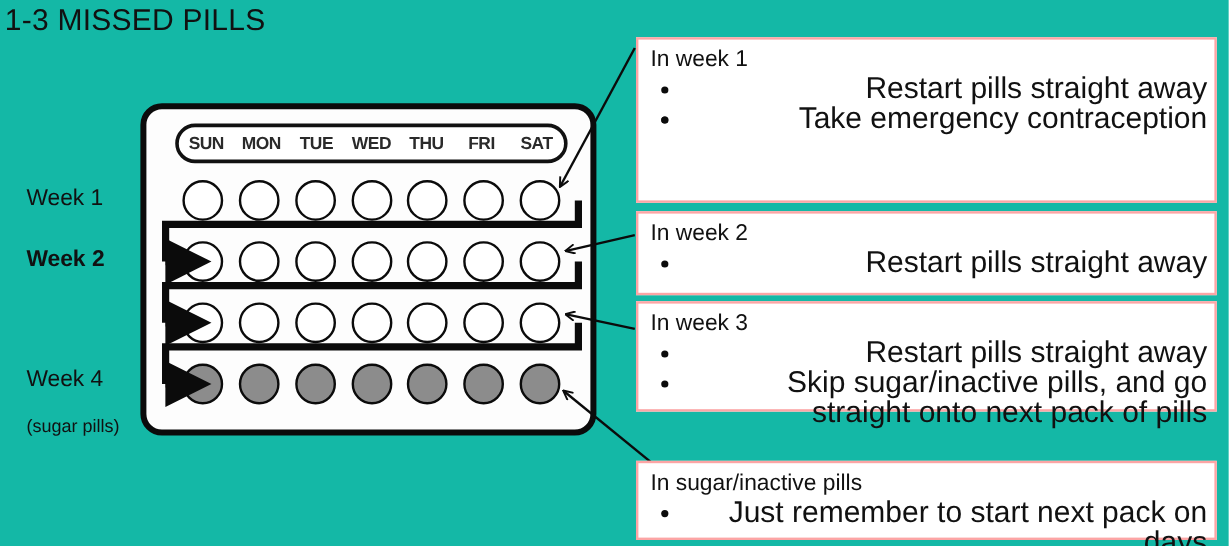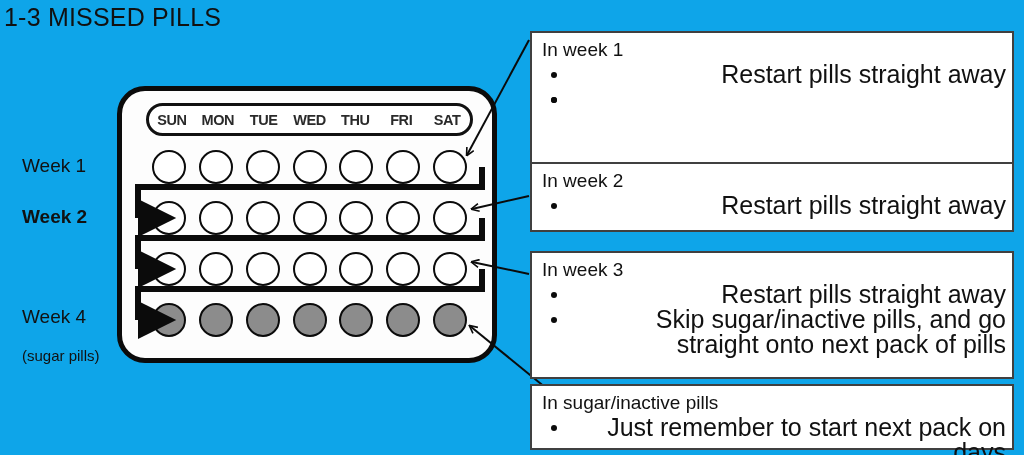--- a/index.html
+++ b/index.html
@@ -9,21 +9,21 @@
     background: #ffffff;
   }
   body {
     font-family: "Liberation Sans", sans-serif;
     color: #000000;
   }
   #page {
     position: relative;
     width: 1024px;
     height: 455px;
-    background: #0ea5e9;
+    background: #14b8a6;
     overflow: hidden;
   }
 
   
   #title {
     position: absolute;
     left: 4px;
     top: 2px;
     font-size: 25px;
     line-height: 30px;
@@ -54,21 +54,21 @@
   #wk4 { top: 306px; }
 
   
   #pack {
     position: absolute;
     left: 117px;
     top: 86px;
     width: 380px;
     height: 277px;
     border: 5px solid #0b0b0b;
-    border-radius: 28px;
+    border-radius: 18px;
     background: #fdfdfd;
     box-sizing: border-box;
   }
   #dayheader {
     position: absolute;
     left: 24px;
     top: 12px;
     width: 327px;
     height: 33px;
     border: 3px solid #111;
@@ -138,21 +138,21 @@
     width: 1024px;
     height: 455px;
     pointer-events: none;
   }
 
   
   .info-box {
     position: absolute;
     left: 530px;
     width: 484px;
-    border: 2px solid #404040;
+    border: 2px solid #fca5a5;
     background: #ffffff;
     box-sizing: border-box;
     padding: 4px 6px 5px 10px;
   }
   .info-head {
     font-size: 19px;
     line-height: 25px;
     color: #111;
     white-space: nowrap;
   }
@@ -172,22 +172,22 @@
   .info-list li .bullet {
     position: absolute;
     left: 9px;
     top: 10px;
     width: 6px;
     height: 6px;
     border-radius: 50%;
     background: #0b0b0b;
   }
   #box1 { top: 31px;  height: 138px; }
-  #box2 { top: 162px; height: 70px; }
-  #box3 { top: 251px; height: 128px; }
+  #box2 { top: 176px; height: 70px; }
+  #box3 { top: 251px; height: 92px; }
   #box4 { top: 384px; height: 66px; }
 </style>
 </head>
 <body>
 
 <div id="page">
 
   <div id="title">1-3 MISSED PILLS</div>
 
   <div class="week-label" id="wk1">
@@ -341,21 +341,21 @@
       <line x1="529" y1="274" x2="472" y2="262" marker-end="url(#thinArrow)"></line>
       <line x1="546" y1="388" x2="470" y2="326" marker-end="url(#thinArrow)"></line>
     </g>
   </svg>
 
   <div class="info-box" id="box1">
     <div class="info-head">In week 1</div>
     <ul class="info-list">
       <li><span class="bullet"></span><span>Restart pills straight away</span></li>
       <li><span class="bullet"></span></li>
-      <li><span class="bullet"></span></li>
+      <li><span class="bullet"></span><span>Take emergency contraception</span></li>
     </ul>
   </div>
 
   <div class="info-box" id="box2">
     <div class="info-head">In week 2</div>
     <ul class="info-list">
       <li><span class="bullet"></span><span>Restart pills straight away</span></li>
     </ul>
   </div>
 

